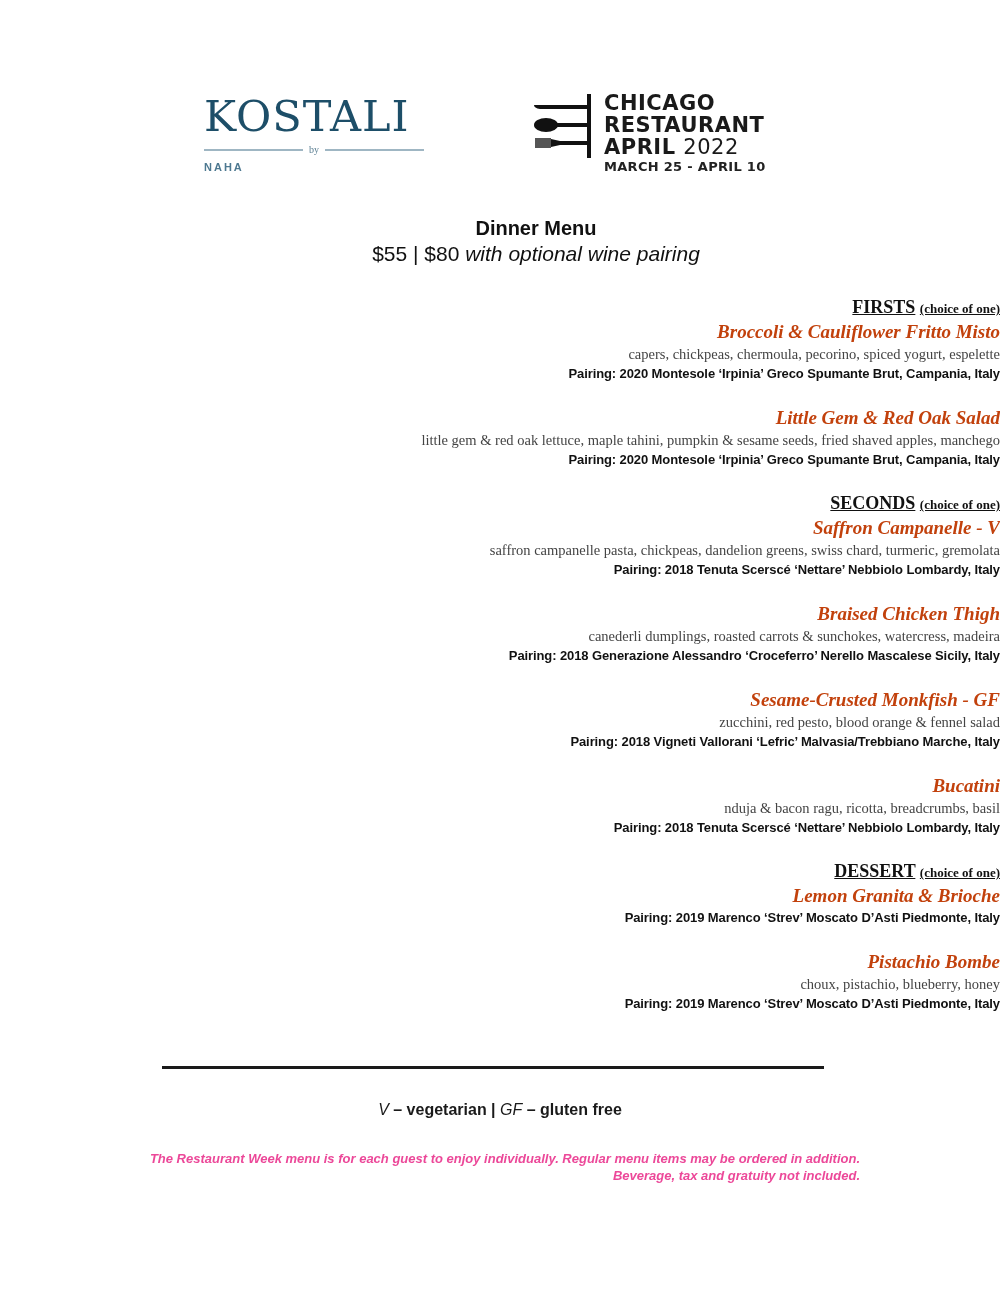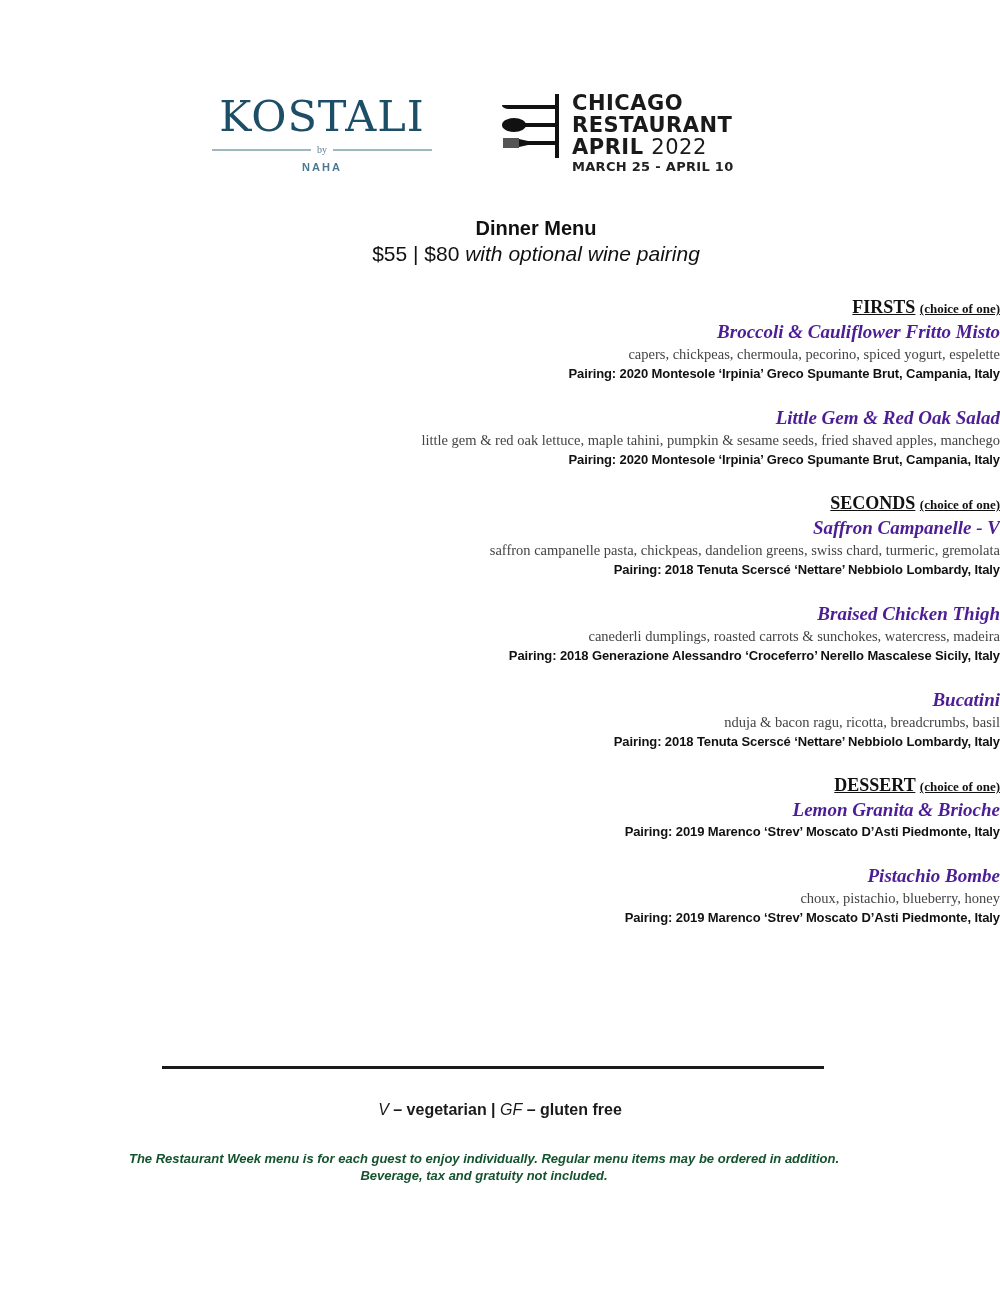--- a/index.html
+++ b/index.html
@@ -1,54 +1,54 @@
 <!DOCTYPE html>
 <html><head>
 <meta charset="utf-8">
 <style>
   html, body { margin: 0; padding: 0; background: #ffffff; }
   body { width: 1000px; height: 1300px; position: relative; overflow: hidden; }
 
   
-  .kostali-logo { position: absolute; left: 212px; top: 92px; width: 220px; text-align: center; }
+  .kostali-logo { position: absolute; left: 204px; top: 92px; width: 220px; }
   .kostali-name { font-family: "DejaVu Serif", serif; color: #1d4e68; font-size: 43px; letter-spacing: 1px; line-height: 48px; display: block; }
   .kostali-by-row { display: flex; align-items: center; justify-content: center; gap: 6px; margin-top: 4px; }
   .kostali-rule { height: 2px; background: #9fb6c3; flex: 1; }
   .kostali-by { font-family: "Liberation Serif", serif; font-size: 10px; color: #5b7f93; }
   .kostali-sub { font-family: "Liberation Sans", sans-serif; font-weight: bold; font-size: 11px; letter-spacing: 2px; color: #4d7890; margin-top: 6px; display: block; }
 
-  .crw-logo { position: absolute; left: 500px; top: 92px; height: 85px; display: flex; align-items: flex-start; }
+  .crw-logo { position: absolute; left: 532px; top: 92px; height: 85px; display: flex; align-items: flex-start; }
   .crw-icon { width: 62px; height: 64px; margin-top: 2px; margin-right: 10px; }
   .crw-text { font-family: "DejaVu Sans", sans-serif; color: #1a1a1a; }
   .crw-line { font-weight: bold; font-size: 21px; line-height: 22px; letter-spacing: 0.5px; display: block; }
   .crw-year { font-weight: normal; }
   .crw-dates { font-weight: bold; font-size: 13px; line-height: 18px; letter-spacing: 0.3px; display: block; color: #222; }
 
   
   .title-block { position: absolute; left: 0; top: 216px; width: 1000px; text-align: center; font-family: "Liberation Sans", sans-serif; color: #111; padding-left: 36px; }
   .title-main { font-size: 20px; font-weight: bold; line-height: 24px; display: block; }
   .title-price { font-size: 21px; font-weight: normal; line-height: 28px; display: block; }
   .title-price em { font-style: italic; }
 
   
   .menu { position: absolute; left: 0; top: 296px; width: 1000px; text-align: right; }
   .section-head { font-family: "Liberation Serif", serif; font-weight: bold; font-size: 18px; color: #111; line-height: 22px; display: block; }
   .section-head .sh-name { text-decoration: underline; }
   .section-head .sh-note { font-size: 13px; text-decoration: underline; }
   .dish { margin-bottom: 22px; }
-  .dish-name { font-family: "Liberation Serif", serif; font-weight: bold; font-style: italic; font-size: 19px; color: #4c1d95; line-height: 24px; display: block; }
+  .dish-name { font-family: "Liberation Serif", serif; font-weight: bold; font-style: italic; font-size: 19px; color: #c2410c; line-height: 24px; display: block; }
   .dish-desc { font-family: "Liberation Serif", serif; font-size: 14.5px; color: #444; line-height: 20px; display: block; }
   .dish-pair { font-family: "Liberation Sans", sans-serif; font-weight: bold; font-size: 13px; color: #111; line-height: 20px; display: block; letter-spacing: -0.1px; }
 
   .divider { position: absolute; left: 162px; top: 1066px; width: 662px; height: 3px; background: #1a1a1a; }
 
   .legend { position: absolute; left: 0; top: 1101px; width: 1000px; text-align: center; font-family: "Liberation Sans", sans-serif; font-weight: bold; font-size: 16px; color: #1a1a1a; }
   .legend em { font-style: italic; font-weight: normal; }
 
-  .disclaimer { position: absolute; left: 124px; top: 1150px; width: 720px; text-align: center; font-family: "Liberation Sans", sans-serif; font-weight: bold; font-style: italic; font-size: 13px; line-height: 17px; color: #14532d; }
+  .disclaimer { position: absolute; left: 140px; top: 1150px; width: 720px; text-align: right; font-family: "Liberation Sans", sans-serif; font-weight: bold; font-style: italic; font-size: 13px; line-height: 17px; color: #ec4899; }
 </style>
 </head>
 <body>
 
 <div class="kostali-logo">
   <span class="kostali-name">KOSTALI</span>
   <div class="kostali-by-row">
     <div class="kostali-rule"></div>
     <span class="kostali-by">by</span>
     <div class="kostali-rule"></div>
@@ -103,20 +103,25 @@
       <span class="dish-name">Saffron Campanelle - V</span>
       <span class="dish-desc">saffron campanelle pasta, chickpeas, dandelion greens, swiss chard, turmeric, gremolata</span>
       <span class="dish-pair">Pairing: 2018 Tenuta Scerscé ‘Nettare’ Nebbiolo Lombardy, Italy</span>
     </div>
     <div class="dish">
       <span class="dish-name">Braised Chicken Thigh</span>
       <span class="dish-desc">canederli dumplings, roasted carrots &amp; sunchokes, watercress, madeira</span>
       <span class="dish-pair">Pairing: 2018 Generazione Alessandro ‘Croceferro’ Nerello Mascalese Sicily, Italy</span>
     </div>
     <div class="dish">
+      <span class="dish-name">Sesame-Crusted Monkfish - GF</span>
+      <span class="dish-desc">zucchini, red pesto, blood orange &amp; fennel salad</span>
+      <span class="dish-pair">Pairing: 2018 Vigneti Vallorani ‘Lefric’ Malvasia/Trebbiano Marche, Italy</span>
+    </div>
+    <div class="dish">
       <span class="dish-name">Bucatini</span>
       <span class="dish-desc">nduja &amp; bacon ragu, ricotta, breadcrumbs, basil</span>
       <span class="dish-pair">Pairing: 2018 Tenuta Scerscé ‘Nettare’ Nebbiolo Lombardy, Italy</span>
     </div>
   </div>
 
   <div>
     <span class="section-head"><span class="sh-name">DESSERT</span> <span class="sh-note">(choice of one)</span></span>
     <div class="dish">
       <span class="dish-name">Lemon Granita &amp; Brioche</span>

